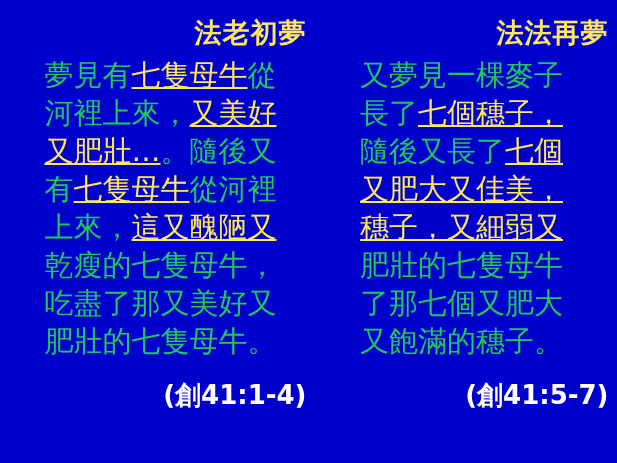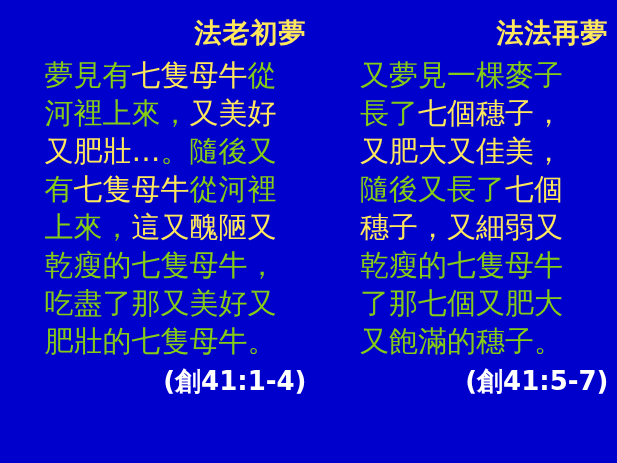--- a/index.html
+++ b/index.html
@@ -58,24 +58,24 @@
   }
   .line {
     font-size: 29px;
     line-height: 38px;
     height: 38px;
     white-space: nowrap;
     text-align: center;
     letter-spacing: 0px;
     font-weight: normal;
   }
-  .w { color: #84cc16; margin-top: 43px; }
-  .y { color: #ffe85c; }
+  .w { color: #22c55e; margin-top: 43px; }
+  .y { color: #ffe85c; text-decoration: underline; }
   .citation {
-    margin-top: 4px;
+    margin-top: 18px;
     font-size: 26px;
     line-height: 34px;
     font-weight: bold;
     color: #ffffff;
     white-space: nowrap;
     letter-spacing: 0px;
   }
 </style>
 </head>
 <body>
@@ -95,23 +95,23 @@
         <div class="line"><span class="w">肥壯的七隻母牛。</span></div>
       </div>
     <div class="citation">(創41:1-4)</div>
   </div>
 
   <div class="column col-right">
     <div class="col-title">法法再夢</div>
     <div class="body-lines">
         <div class="line"><span class="w">又夢見一棵麥子</span></div>
         <div class="line"><span class="w">長了</span><span class="y">七個穗子，</span></div>
+        <div class="line"><span class="w">隨後又長了</span><span class="y">七個</span></div>
         <div class="line"><span class="y">又肥大又佳美，</span></div>
-        <div class="line"><span class="w">隨後又長了</span><span class="y">七個</span></div>
         <div class="line"><span class="y">穗子，又細弱又</span></div>
-        <div class="line"><span class="w">乾瘦的七隻母牛</span></div>
+        <div class="line"><span class="w">肥壯的七隻母牛</span></div>
         <div class="line"><span class="w">了那七個又肥大</span></div>
         <div class="line"><span class="w">又飽滿的穗子。</span></div>
       </div>
     <div class="citation">(創41:5-7)</div>
   </div>
 
 </div>
 
 </body></html>

